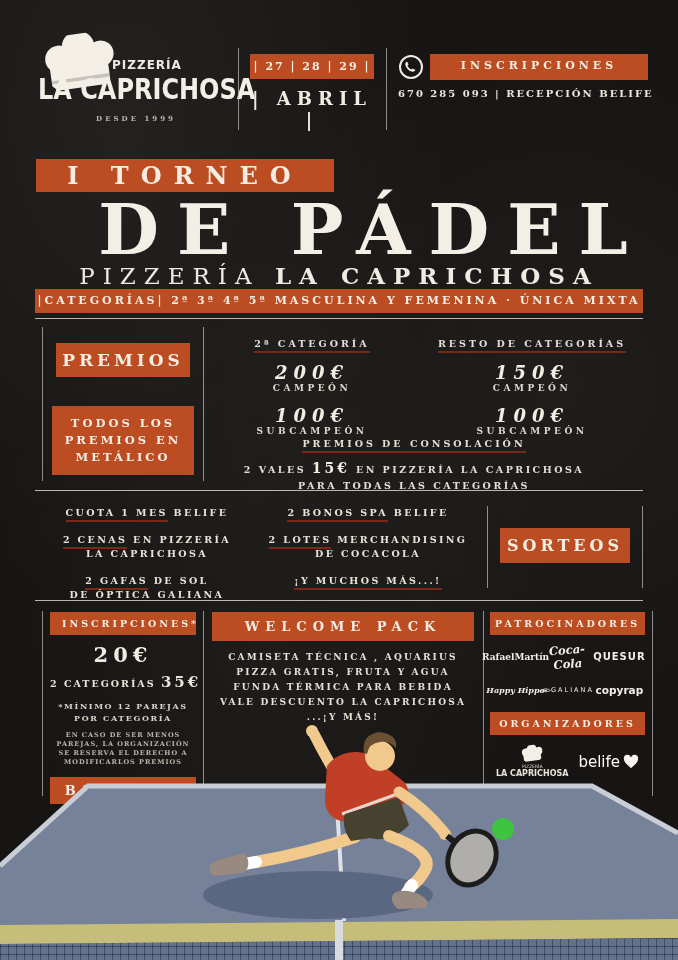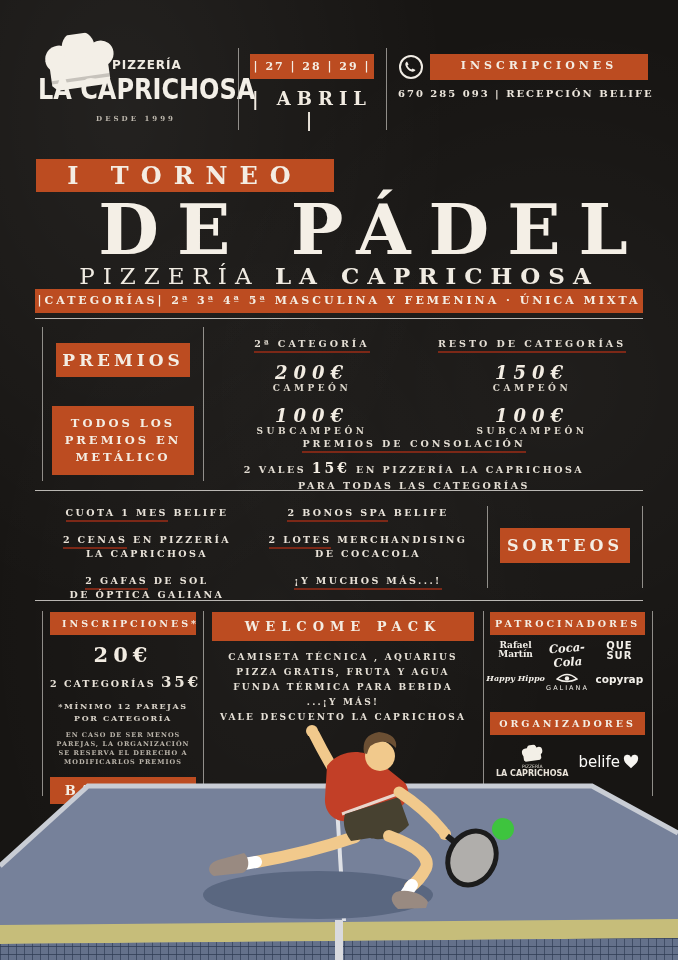--- a/index.html
+++ b/index.html
@@ -19,21 +19,21 @@
   .badge{background:#bc4c21;color:#f4ede3;font-weight:bold;text-align:center;}
   .hline{position:absolute;height:1px;background:rgba(225,223,218,.8);}
   .vline{position:absolute;width:1px;background:rgba(195,192,186,.7);}
   .u{border-bottom:2px solid #7c2817;padding-bottom:2px;}
   .sans{font-family:"DejaVu Sans", sans-serif;}
   .muted{color:#c9c3b8;}
   .sitem{font-size:9.5px;letter-spacing:2.4px;line-height:14px;font-weight:bold;margin-bottom:13px;}
   .money{font-size:18px;letter-spacing:6px;font-weight:bold;color:#f2ece2;font-style:italic;}
   .cap{font-size:9px;letter-spacing:3.5px;font-weight:bold;color:#ddd7cc;}
   .colhead{font-size:9.5px;letter-spacing:3px;font-weight:bold;color:#e4ded4;}
-  .sponsor{color:#f2efe9;display:flex;flex-direction:column;align-items:center;justify-content:flex-start;}
+  .sponsor{color:#f2efe9;display:flex;flex-direction:row;align-items:center;justify-content:center;}
 </style>
 </head>
 <body>
 
 <div id="poster">
 
   <div class="abs" style="left:36px;top:34px;width:200px;height:100px;">
     <svg class="abs" style="left:0;top:0;transform:rotate(-8deg);" width="86" height="64" viewBox="0 0 100 74">
       <g fill="#f3efe7">
         <circle cx="28" cy="26" r="16"></circle>
@@ -151,22 +151,22 @@
     <div class="badge" style="margin-top:10px;font-size:13px;letter-spacing:4px;padding:6px 0;">BARBACOA</div>
     <div style="margin-top:8px;font-size:9px;letter-spacing:2.5px;font-weight:bold;line-height:14px;">DURANTE LA ENTREGA DE PREMIOS</div>
   </div>
 
   <div class="abs ctr" style="left:212px;top:612px;width:262px;">
     <div class="badge" style="font-size:13px;letter-spacing:6px;padding:7px 0;">WELCOME PACK</div>
     <div style="margin-top:9px;font-size:9px;letter-spacing:2.2px;font-weight:bold;line-height:15px;color:#e6e0d6;">
       <div>CAMISETA TÉCNICA , AQUARIUS</div>
       <div>PIZZA GRATIS, FRUTA Y AGUA</div>
       <div>FUNDA TÉRMICA PARA BEBIDA</div>
+      <div>VALE DESCUENTO LA CAPRICHOSA</div>
       <div>...¡Y MÁS!</div>
-      <div>VALE DESCUENTO LA CAPRICHOSA</div>
     </div>
   </div>
 
   <div class="abs ctr" style="left:490px;top:612px;width:155px;">
     <div class="badge" style="font-size:9.5px;letter-spacing:3px;padding:6px 0;">PATROCINADORES</div>
     <div style="display:flex;flex-wrap:wrap;margin-top:6px;">
       <div class="sponsor" style="width:33%;height:32px;">
         <span class="slab" style="font-size:9px;line-height:9px;">Rafael</span>
         <span class="slab" style="font-size:9px;line-height:9px;">Martín</span>
       </div>

